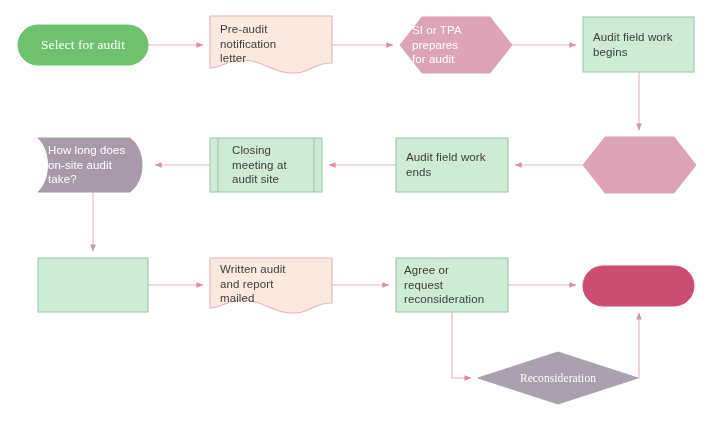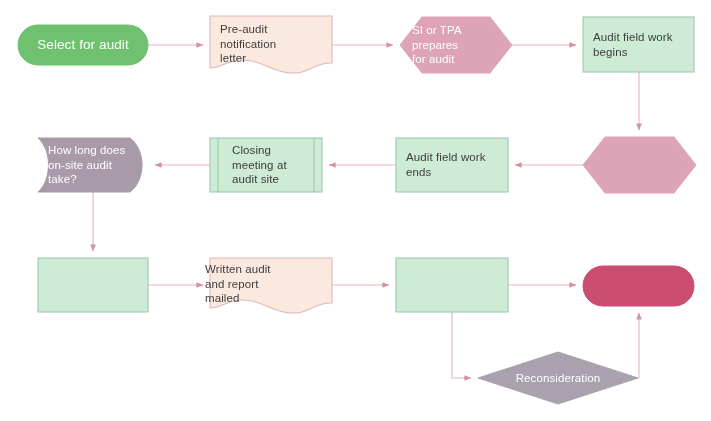--- a/index.html
+++ b/index.html
@@ -22,21 +22,21 @@
     box-sizing:border-box;
     display:flex;
     align-items:center;
     font-size:11.5px;
     line-height:1.30;
     letter-spacing:0.1px;
     pointer-events:none;
   }
   .lbl-dark{color:#3d3d3d;}
   .lbl-light{color:#ffffff;}
-  .lbl-center{justify-content:center;text-align:center;}
+  .lbl-center{justify-content:center;text-align:center;font-family:Liberation Serif, serif;}
   .lbl-left{justify-content:flex-start;text-align:left;}
   .pill-text{font-size:13.5px;}
 </style>
 </head>
 <body>
 
 <div id="canvas">
 
   <svg class="layer connectors" viewBox="0 0 711 421">
     <defs>
@@ -127,21 +127,24 @@
 
   <div class="node-label lbl-dark lbl-left" style="left:232px;top:139px;width:92px;height:52px;white-space:pre-line;">Closing
 meeting at
 audit site</div>
 
   <div class="node-label lbl-dark lbl-left" style="left:406px;top:138px;width:98px;height:54px;white-space:pre-line;">Audit field work
 ends</div>
 
 
 
-  <div class="node-label lbl-dark lbl-left" style="left:205px;top:259px;width:106px;height:50px;white-space:pre-line;">Written audit
+  <div class="node-label lbl-dark lbl-left" style="left:220px;top:259px;width:106px;height:50px;white-space:pre-line;">Written audit
 and report
 mailed</div>
 
+  <div class="node-label lbl-dark lbl-left" style="left:404px;top:258px;width:104px;height:54px;white-space:pre-line;">Agree or
+request
+reconsideration</div>
 
 
   <div class="node-label lbl-light lbl-center" style="left:488px;top:352px;width:140px;height:52px;">Reconsideration</div>
 
 </div>
 
 </body></html>

